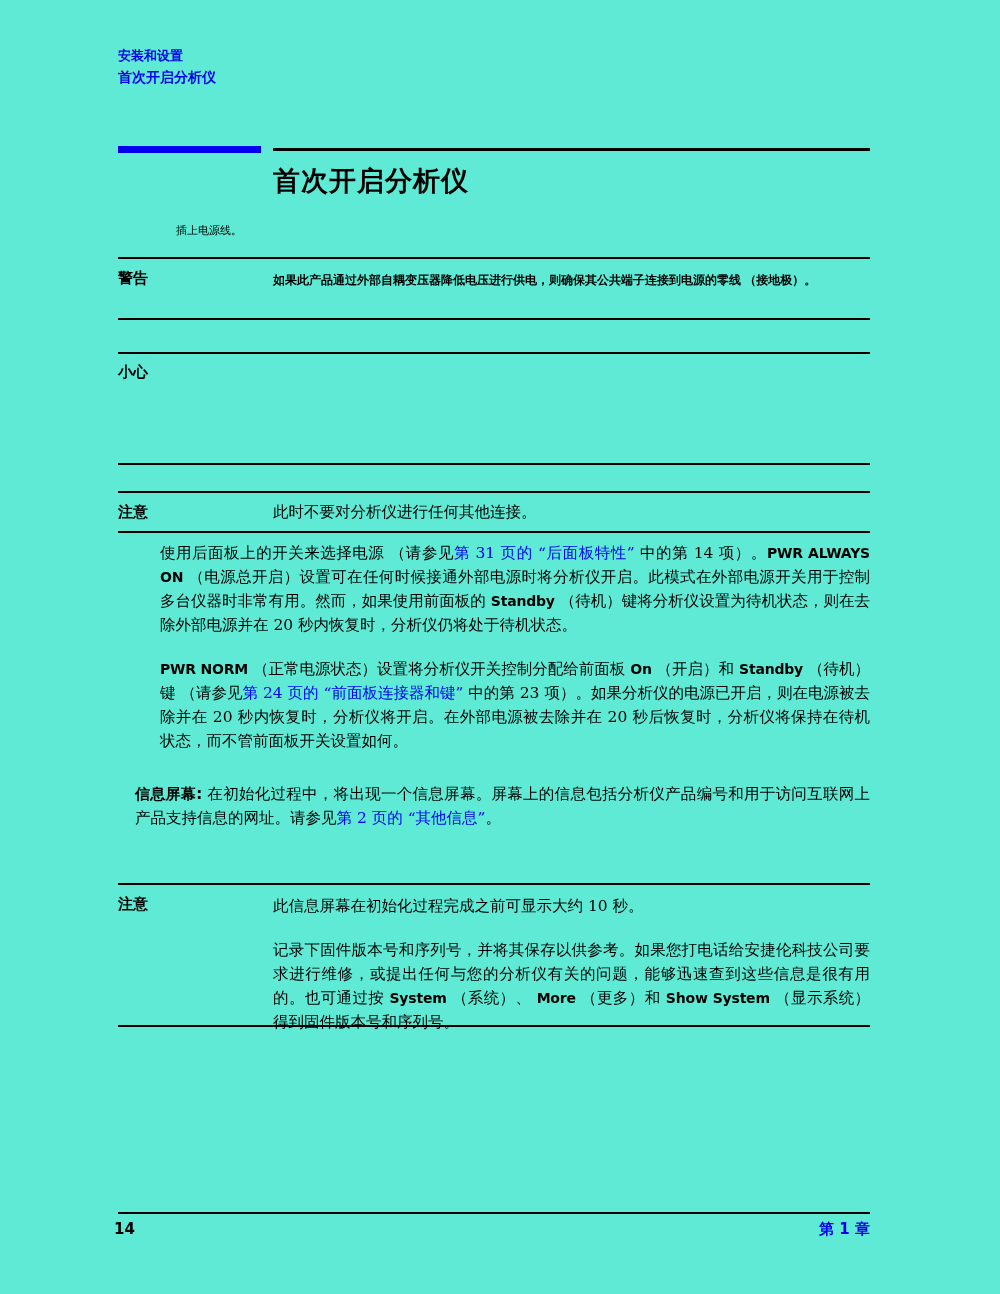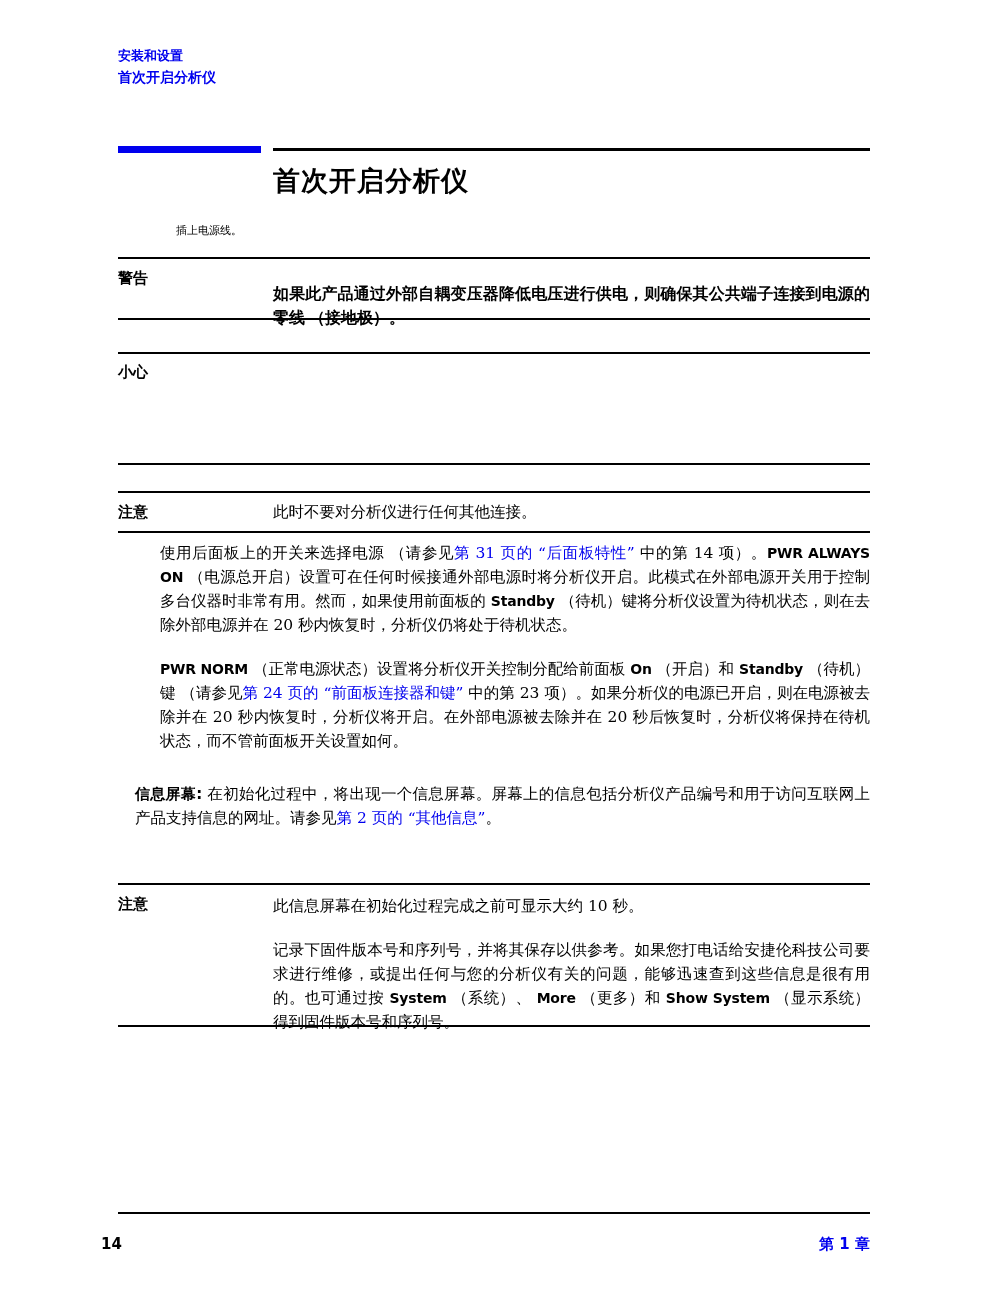--- a/index.html
+++ b/index.html
@@ -1,20 +1,20 @@
 <!DOCTYPE html>
 <html style="--accent: #0000EE;"><head>
 <meta charset="utf-8">
 <style>
   html,body{margin:0;padding:0;background:#e8e8e8;}
   .page{
     position:relative;
     width:1000px;height:1294px;
     margin:0 auto;
-    background:#ffffff;
+    background:#5eead4;
     font-family:"DejaVu Serif","Liberation Serif",serif;
     color:#000;
     overflow:hidden;
   }
   
   .breadcrumb{position:absolute;top:46px;left:118px;line-height:20px;
     font-family:"DejaVu Sans","Liberation Sans",sans-serif;}
   .breadcrumb .bc1{font-size:13px;font-weight:700;color:var(--accent);}
   .breadcrumb .bc2{font-size:14px;font-weight:700;color:var(--accent);margin-top:1px;}
   .blue-bar{position:absolute;top:146px;left:118px;width:143px;height:7px;background:var(--accent);}
@@ -25,24 +25,24 @@
     font-family:"DejaVu Serif","Liberation Serif",serif;}
   .intro{position:absolute;top:204px;left:160px;font-size:11px;line-height:22px;margin:16px;}
   
   .adm{position:absolute;left:118px;right:130px;box-sizing:border-box;
     border-top:2px solid #000;border-bottom:2px solid #000;
     padding-left:155px;}
   .adm .adm-label{position:absolute;left:0;
     font-family:"DejaVu Sans","Liberation Sans",sans-serif;
     font-weight:700;font-size:15px;}
   .adm .adm-content p{margin:0;font-size:15.5px;line-height:24px;text-align:justify;}
-  .adm-warning{top:257px;height:63px;padding-top:23px;}
+  .adm-warning{top:257px;height:63px;padding-top:9px;}
   .adm-warning .adm-label{top:10px;}
-  .adm-warning .adm-content p{font-weight:700;font-size:16px;
-    font-family:Liberation Serif, serif;}
+  .adm-warning .adm-content p{font-weight:700;font-size:12px;
+    font-family:Liberation Sans, sans-serif;}
   .adm-caution{top:352px;height:113px;padding-top:18px;}
   .adm-caution .adm-label{top:9px;}
   .adm-note1{top:491px;height:42px;padding-top:9px;}
   .adm-note1 .adm-label{top:10px;}
   .adm-note1 .adm-content p{line-height:20px;}
   .adm-note2{top:883px;height:144px;padding-top:9px;}
   .adm-note2 .adm-label{top:10px;}
   .adm-note2 .adm-content p{line-height:24px;}
   .adm-note2 .adm-content p + p{margin-top:20px;}
   
@@ -51,24 +51,24 @@
   .main-text p + p{margin-top:20px;}
   .main-text p.p-flush{margin-left:-25px;margin-top:29px;}
   
   .run-key{font-family:"DejaVu Sans","Liberation Sans",sans-serif;
     font-weight:700;font-size:14px;letter-spacing:-0.2px;}
   .run-link{color:var(--accent);cursor:pointer;}
   .run-bold{font-weight:700;}
   .run-strong{font-weight:700;font-family:"DejaVu Sans","Liberation Sans",sans-serif;font-size:15px;}
   
   .footer-rule{position:absolute;top:1212px;left:118px;right:130px;height:2px;background:#000;}
-  .footer-row{position:absolute;top:1220px;left:101px;right:130px;
+  .footer-row{position:absolute;top:1220px;left:114px;right:130px;
     display:flex;justify-content:space-between;
     font-family:"DejaVu Sans","Liberation Sans",sans-serif;
-    font-weight:700;font-size:15px;margin-top:15px;}
+    font-weight:700;font-size:15px;}
   .footer-row .chapter{color:var(--accent);}
 </style>
 </head>
 <body>
 
 <div class="page">
 
   <div class="breadcrumb">
     <div class="bc1">安装和设置</div>
     <div class="bc2">首次开启分析仪</div>

